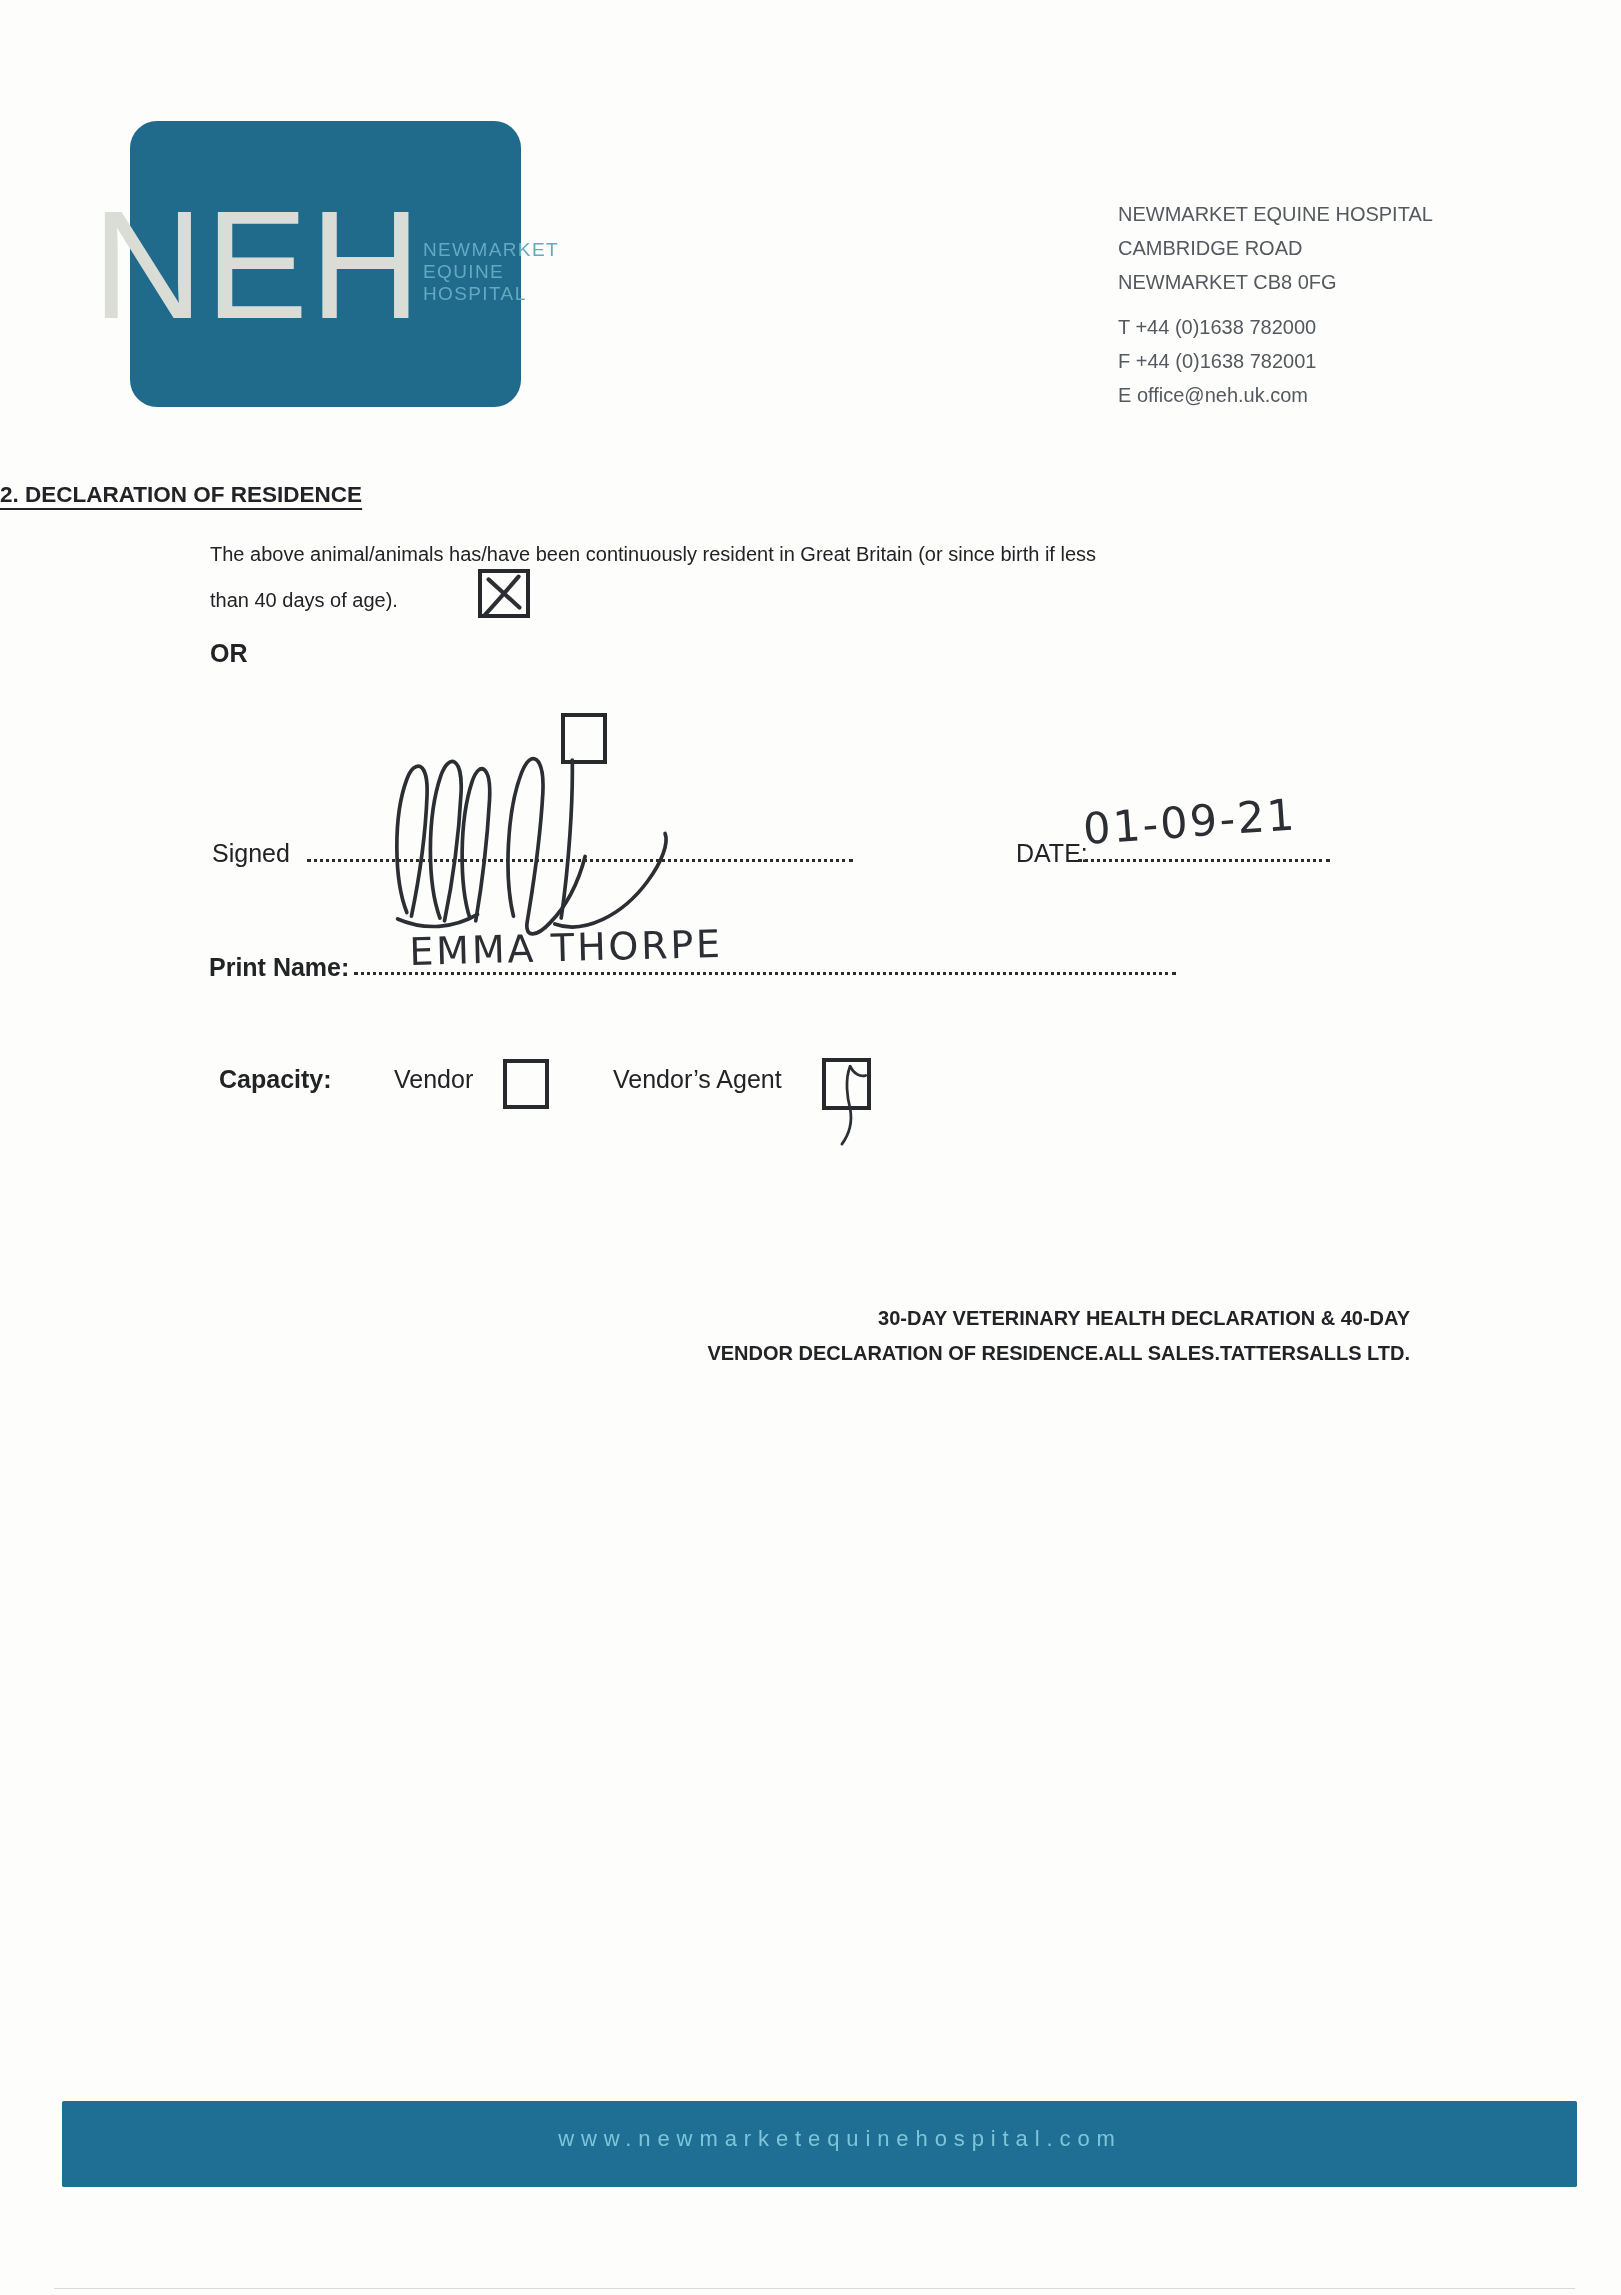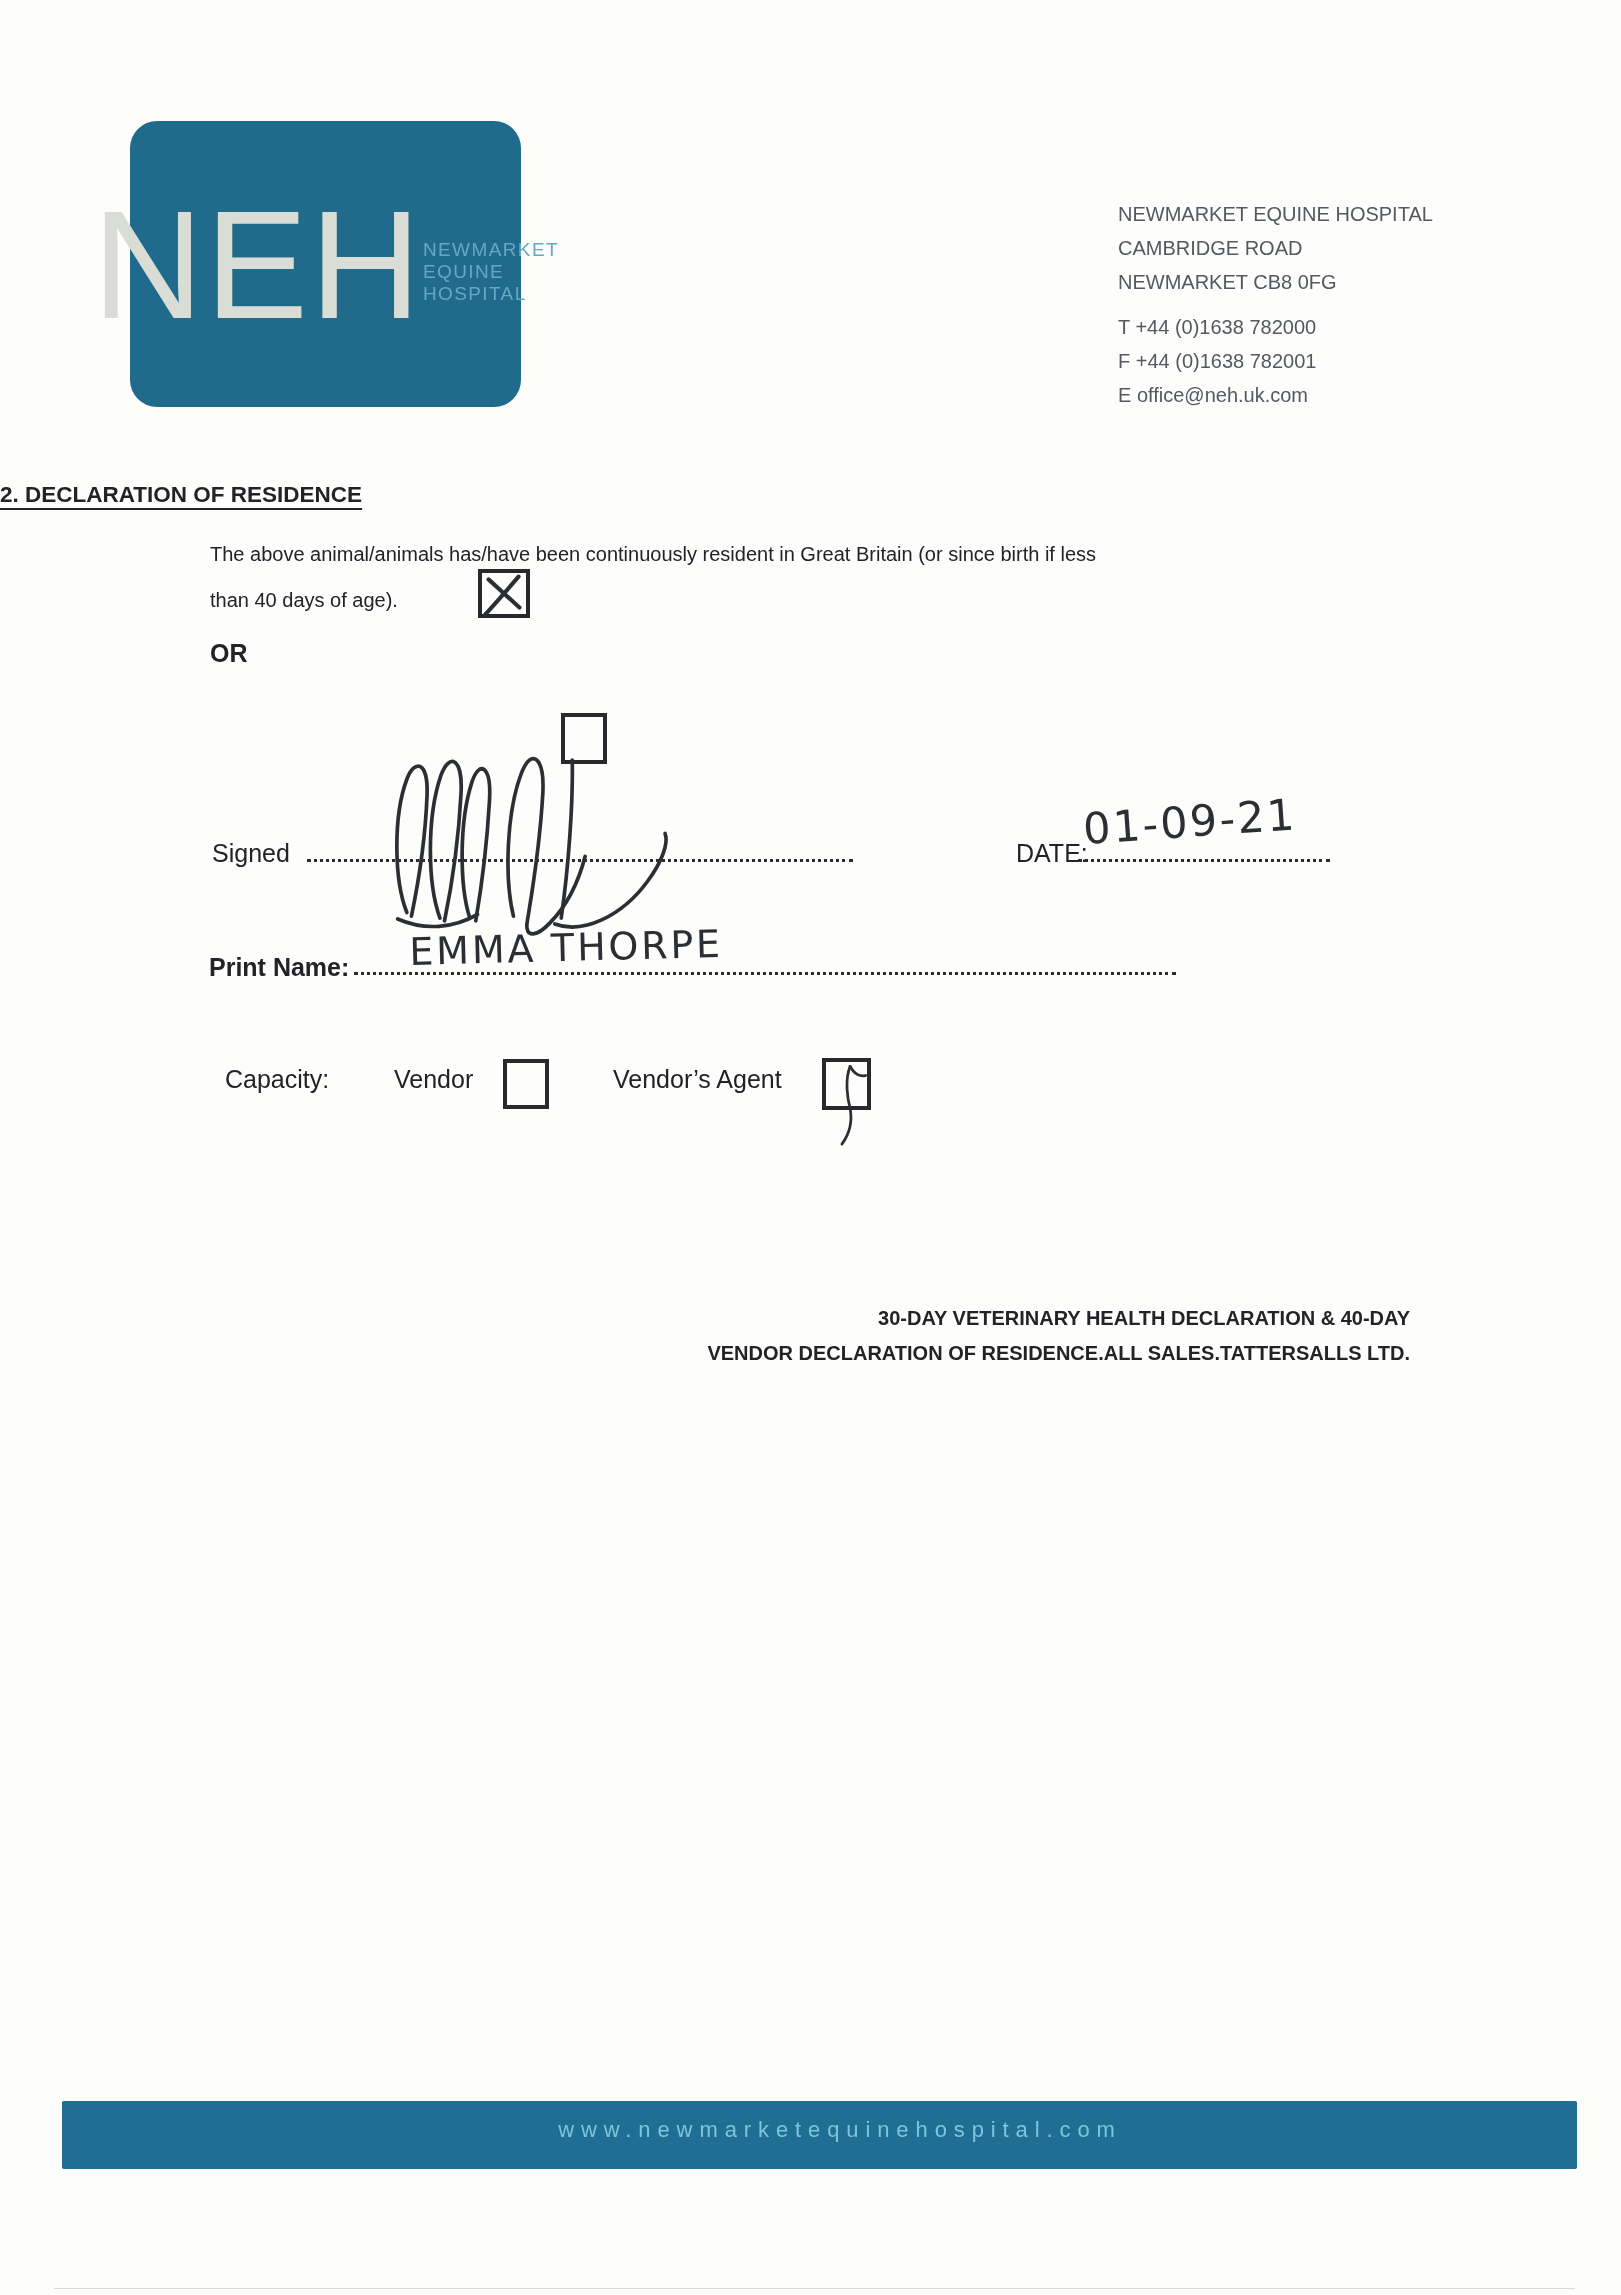--- a/index.html
+++ b/index.html
@@ -92,33 +92,33 @@
     left:1085px;top:804px;font-size:43px;letter-spacing:2.3px;
     transform:rotate(-4deg);transform-origin:left bottom;
   }
   .print-value{
     left:410px;top:930px;font-size:38px;letter-spacing:2.8px;
     transform:rotate(-1.5deg);transform-origin:left bottom;
   }
   .signature-svg{position:absolute;left:371px;top:747px;overflow:visible;}
 
   
-  .capacity-label{left:225px;top:1065px;}
+  .capacity-label{left:219px;top:1065px;font-weight:bold;}
   .vendor-label{left:394px;top:1065px;}
   .agent-label{left:613px;top:1065px;}
 
   
   .footnote{
     position:absolute;right:212px;top:1301px;
     font-size:20px;font-weight:bold;line-height:35px;text-align:right;
   }
 
   
   .footer-bar{
-    position:absolute;left:62px;top:2101px;width:1515px;height:68px;
+    position:absolute;left:62px;top:2101px;width:1515px;height:86px;
     background:var(--footer-teal);border-radius:1.8px;
     display:flex;align-items:center;justify-content:center;
   }
   .footer-text{
     font-size:22px;letter-spacing:6.9px;color:var(--footer-text);
     padding-bottom:9.2px;padding-left:41px;
   }
   .bottom-line{
     position:absolute;left:54px;top:2288px;width:1521px;height:1.4px;
     background:#dadada;

